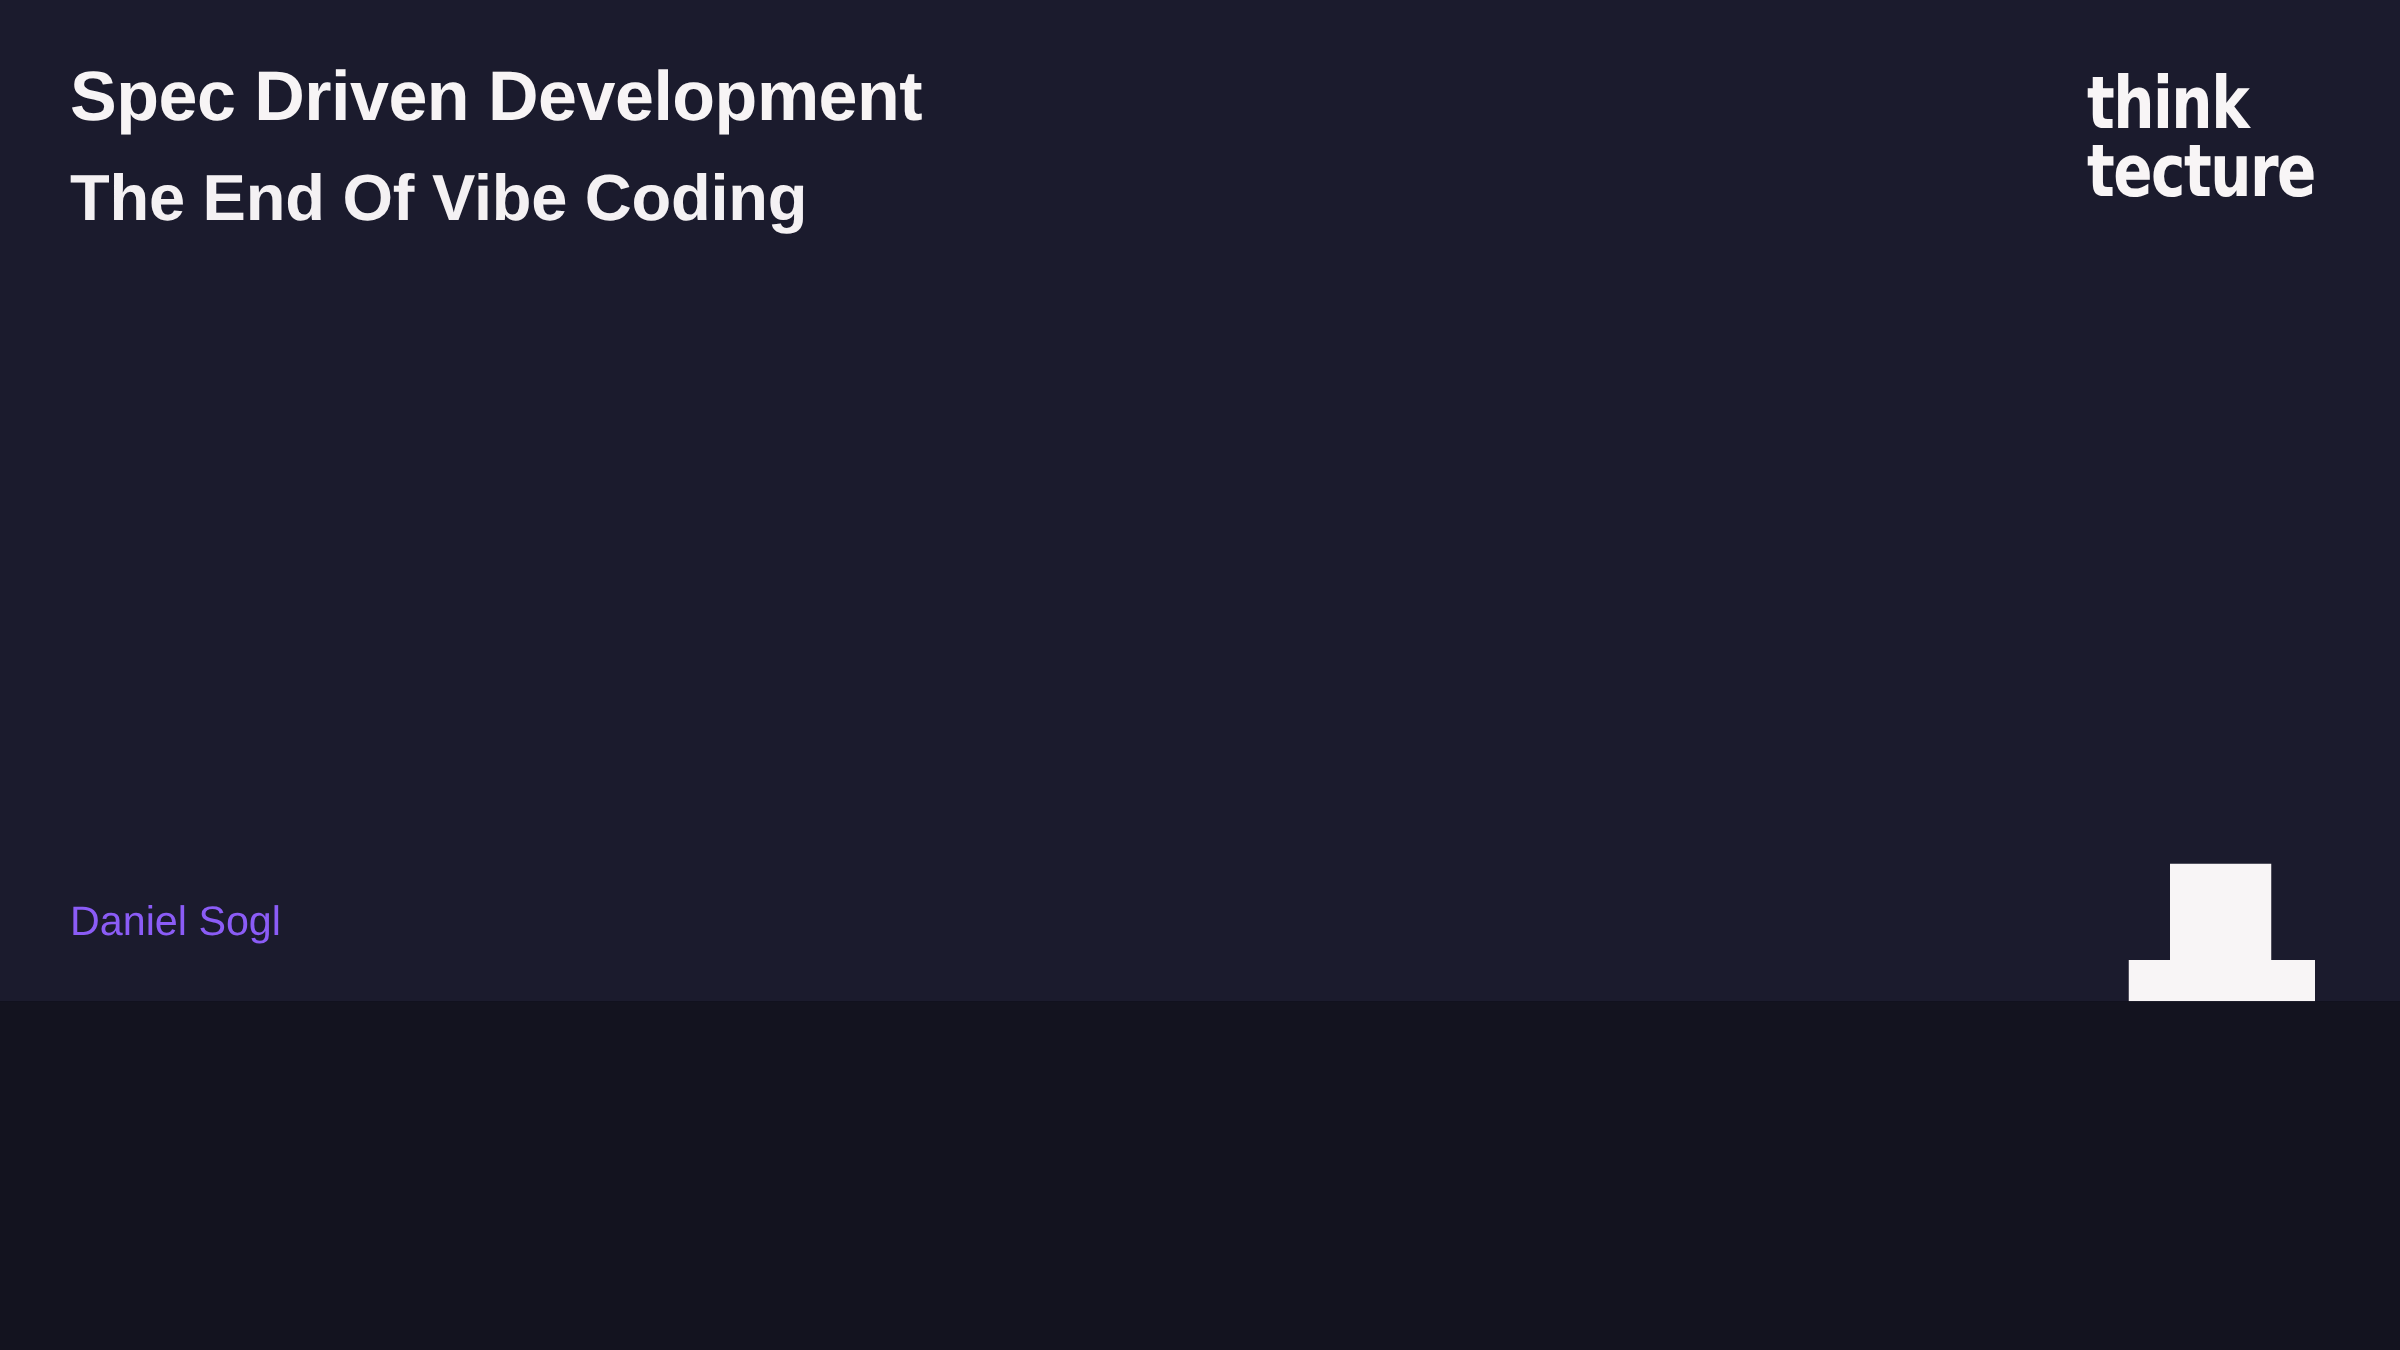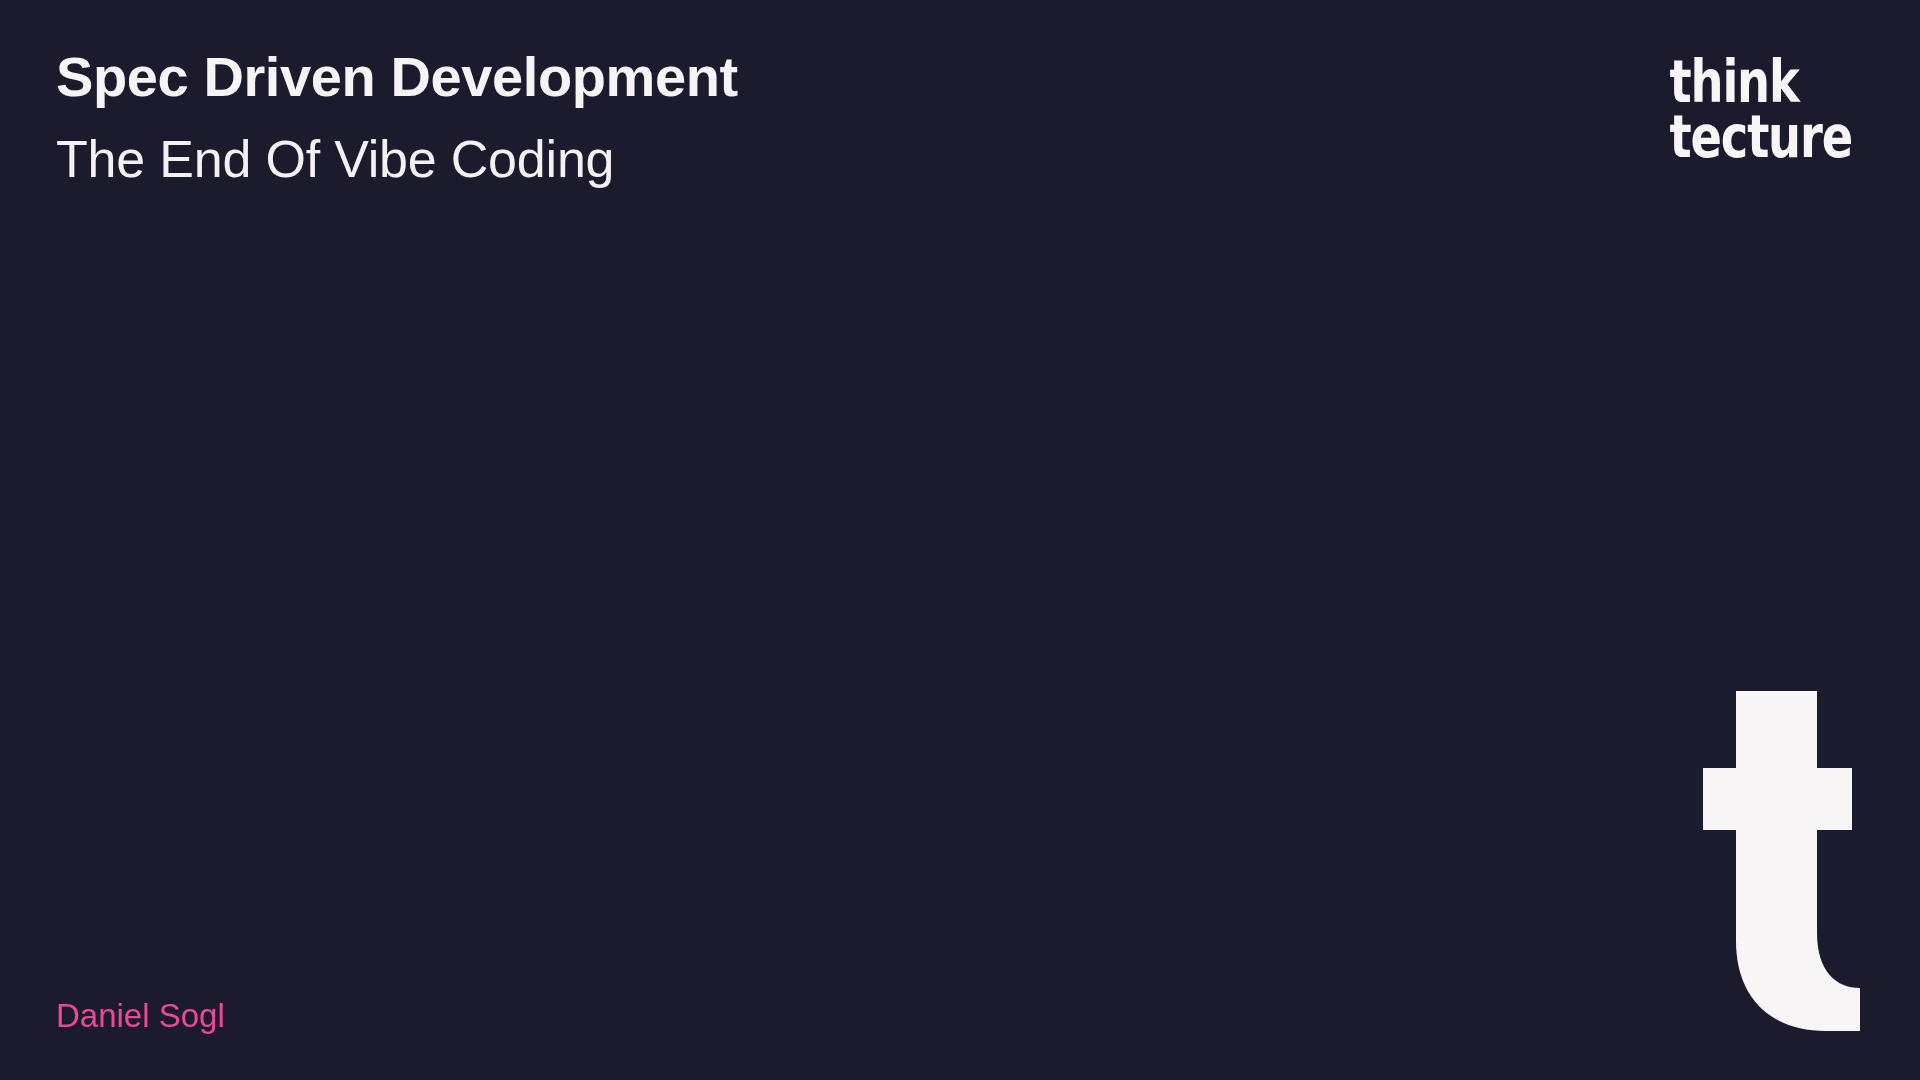--- a/index.html
+++ b/index.html
@@ -4,21 +4,21 @@
 <title>Spec Driven Development — Title Slide</title>
 <style>
   html, body {
     margin: 0;
     padding: 0;
     background: #13131f;
   }
   .slide {
     position: relative;
     width: 1920px;
-    height: 1080px;
+    height: 801px;
     background: #1b1b2d;
     overflow: hidden;
     font-family: "Liberation Sans", "DejaVu Sans", sans-serif;
     -webkit-font-smoothing: antialiased;
   }
 
   
   .title-block {
     position: absolute;
     left: 56px;
@@ -31,21 +31,21 @@
     line-height: 1.12;
     font-weight: 700;
     letter-spacing: -0.4px;
     color: #f7f4f5;
     white-space: nowrap;
   }
   .slide-subtitle {
     margin: 22px 0 0 0;
     font-size: 52px;
     line-height: 1.1;
-    font-weight: 400;
+    font-weight: 700;
     letter-spacing: -0.2px;
     color: #f4f1f3;
     white-space: nowrap;
   }
 
   
   .wordmark {
     position: absolute;
     right: 68px;
     top: 56px;
@@ -87,21 +87,21 @@
     left: 56px;
     bottom: 36px;
     width: 900px;
   }
   .speaker-line {
     margin: 0;
     font-size: 33px;
     line-height: 1.66;
     font-weight: 400;
     letter-spacing: 0px;
-    color: #ec4899;
+    color: #8b5cf6;
     white-space: nowrap;
   }
 </style>
 </head>
 <body>
 
 <div class="slide">
 
   <div class="title-block">
     <h1 class="slide-title">Spec Driven Development</h1>

